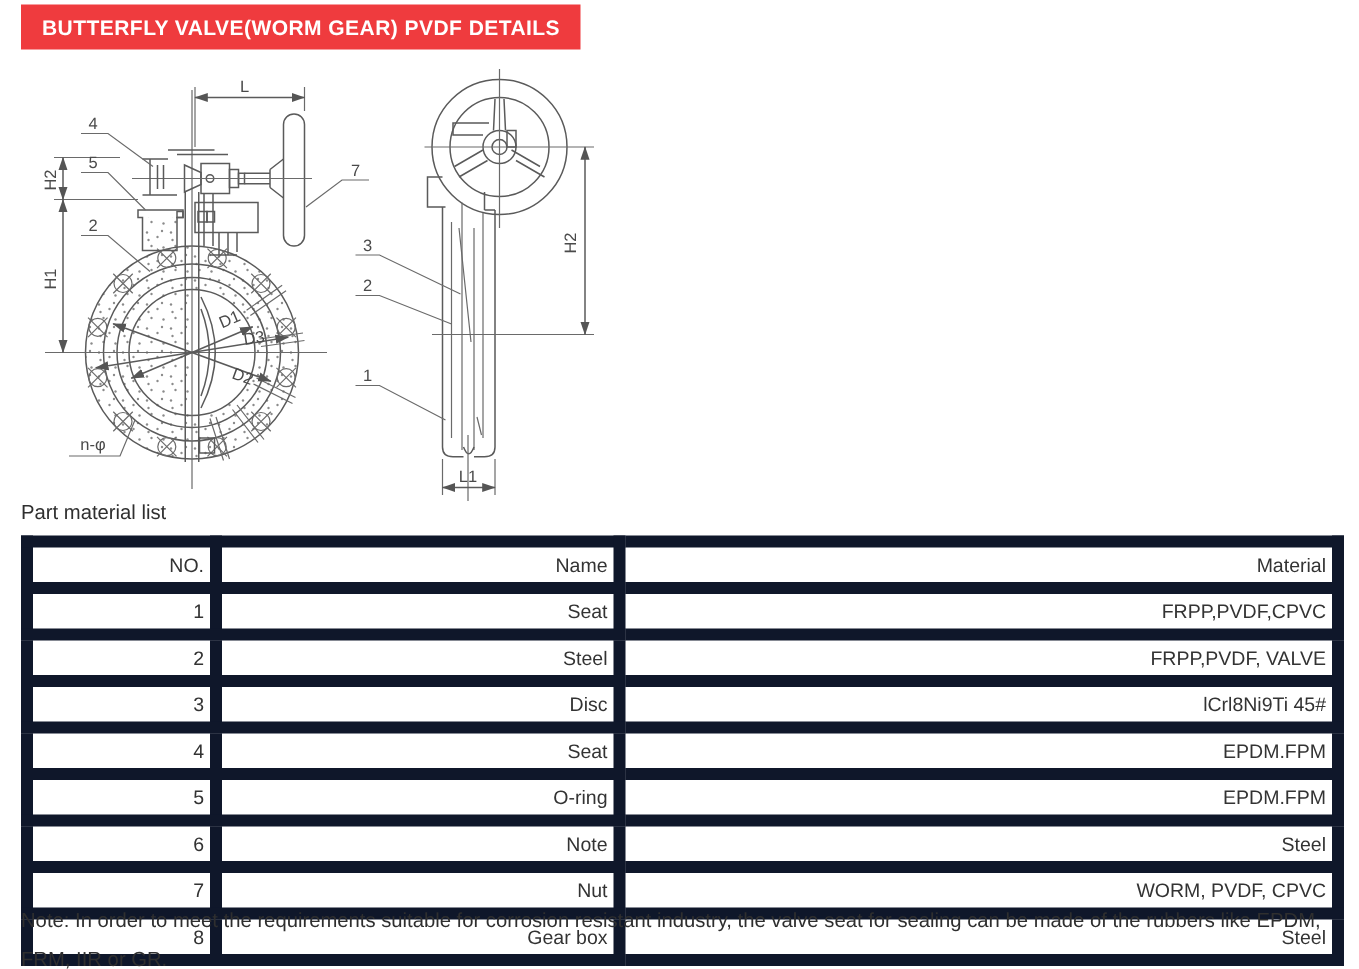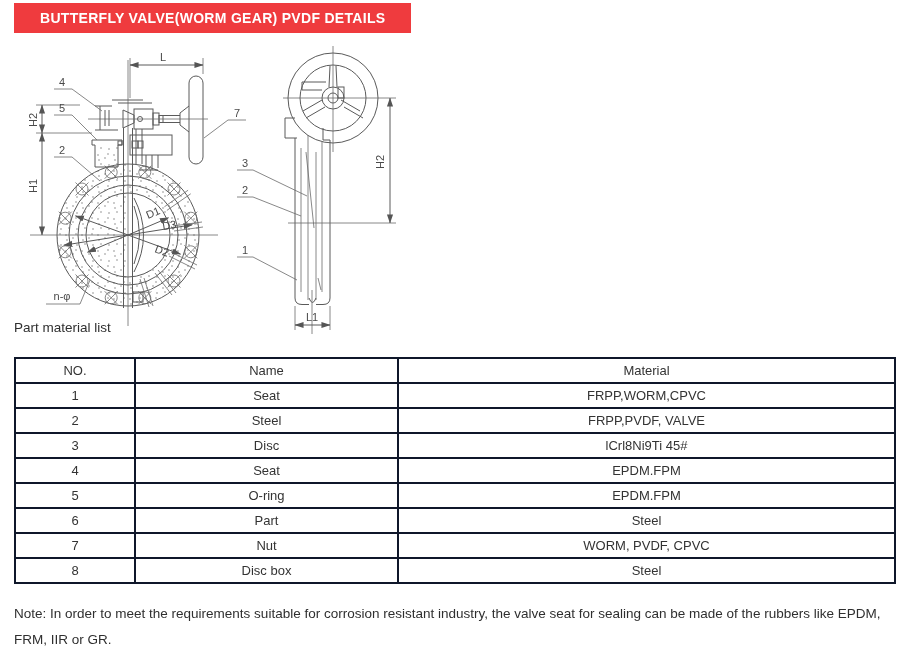--- a/index.html
+++ b/index.html
@@ -1,28 +1,28 @@
 <!DOCTYPE html>
 <html><head>
 <meta charset="utf-8">
 <style>
   html,body{margin:0;padding:0;background:#fff;}
   .page{position:relative;width:906px;height:646px;background:#ffffff;
         font-family:"Liberation Sans",sans-serif;overflow:hidden;}
   .banner{position:absolute;left:14px;top:3px;background:#ef3b3e;color:#ffffff;
-          font-size:14px;font-weight:bold;letter-spacing:.3px;padding:7px 26px;}
+          font-size:14px;font-weight:bold;letter-spacing:.3px;padding:7px 14px;}
   .drawing{position:absolute;left:0;top:40px;width:450px;height:310px;}
   .drawing svg{display:block;}
   .dwg-line{stroke:#5a5a5a;stroke-width:1;fill:none;}
   .dwg-thin{stroke:#6a6a6a;stroke-width:.8;fill:none;}
   .dwg-text{fill:#4a4a4a;font-size:11px;font-family:"Liberation Sans",sans-serif;}
-  .section-title{position:absolute;left:14px;top:320px;font-size:13.5px;color:#2f2f2f;}
+  .section-title{position:absolute;left:14px;top:334px;font-size:13.5px;color:#2f2f2f;}
   table.parts{position:absolute;left:14px;top:357px;width:882px;border-collapse:collapse;
               font-size:13px;color:#333;}
-  table.parts th,table.parts td{border:2px solid #0f172a;height:23px;text-align:center;
+  table.parts th,table.parts td{border:8px solid #0f172a;height:23px;text-align:right;
               font-weight:normal;padding:0 4px;}
   .col-no{width:110px;}
   .col-name{width:253px;}
   .note{position:absolute;left:14px;top:601px;width:880px;font-size:13.5px;
         line-height:26px;color:#2f2f2f;}
 </style>
 </head>
 <body>
 
 <div class="page">
@@ -191,21 +191,21 @@
       <tr>
         <th class="col-no">NO.</th>
         <th class="col-name">Name</th>
         <th>Material</th>
       </tr>
     </thead>
     <tbody>
       <tr>
         <td>1</td>
         <td>Seat</td>
-        <td>FRPP,WORM,CPVC</td>
+        <td>FRPP,PVDF,CPVC</td>
       </tr>
       <tr>
         <td>2</td>
         <td>Steel</td>
         <td>FRPP,PVDF, VALVE</td>
       </tr>
       <tr>
         <td>3</td>
         <td>Disc</td>
         <td>lCrl8Ni9Ti 45#</td>
@@ -215,31 +215,31 @@
         <td>Seat</td>
         <td>EPDM.FPM</td>
       </tr>
       <tr>
         <td>5</td>
         <td>O-ring</td>
         <td>EPDM.FPM</td>
       </tr>
       <tr>
         <td>6</td>
-        <td>Part</td>
+        <td>Note</td>
         <td>Steel</td>
       </tr>
       <tr>
         <td>7</td>
         <td>Nut</td>
         <td>WORM, PVDF, CPVC</td>
       </tr>
       <tr>
         <td>8</td>
-        <td>Disc box</td>
+        <td>Gear box</td>
         <td>Steel</td>
       </tr>
     </tbody>
   </table>
 
   <div class="note">Note: In order to meet the requirements suitable for corrosion resistant industry, the valve seat for sealing can be made of the rubbers like EPDM, FRM, IIR or GR.</div>
 
 </div>
 
 </body></html>

